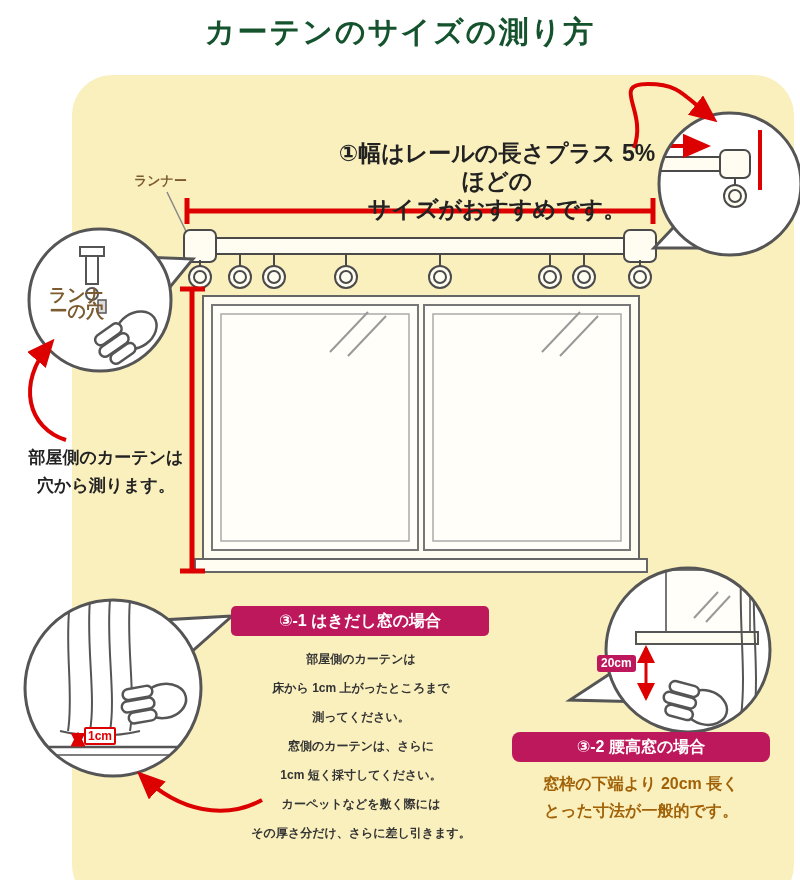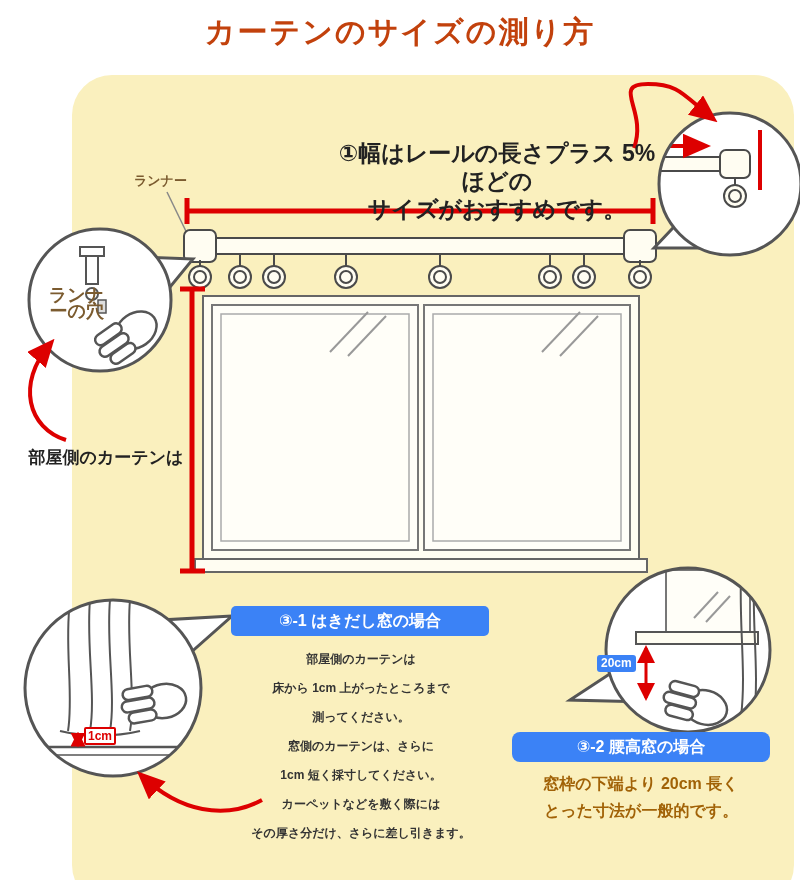--- a/index.html
+++ b/index.html
@@ -9,43 +9,43 @@
     font-family:"Liberation Sans","DejaVu Sans",sans-serif;
     -webkit-font-smoothing:antialiased;
   }
   .abs{position:absolute;}
   #bg-panel{
     left:72px;top:75px;width:722px;height:830px;
     background:#FAF0BE;border-radius:40px;z-index:0;
   }
   #page-title{
     top:12px;left:0;right:0;text-align:center;
-    font-size:30px;font-weight:700;color:#c2410c;letter-spacing:2px;z-index:3;
+    font-size:30px;font-weight:700;color:#14532d;letter-spacing:2px;z-index:3;
   }
   #diagram-svg{left:0;top:0;z-index:1;}
   .txt{z-index:2;color:#222;font-weight:700;}
   #step1-text{left:330px;top:139px;width:334px;text-align:center;font-size:23px;line-height:28px;}
   #step2-text{left:22px;top:444px;width:168px;text-align:center;font-size:17px;line-height:28px;}
   #runner-label{left:134px;top:172px;font-size:13px;color:#7B5B2F;}
   #runner-hole-label{left:42px;top:287px;width:62px;text-align:right;font-size:18px;line-height:16px;color:#7B5B2F;}
   .heading-box{
     height:30px;line-height:30px;text-align:center;
-    background:#3b82f6;color:#ffffff;font-size:16px;font-weight:700;
+    background:#be185d;color:#ffffff;font-size:16px;font-weight:700;
     border-radius:5px;z-index:2;
   }
   #heading-31{left:231px;top:606px;width:258px;}
   #heading-32{left:512px;top:732px;width:258px;border-radius:8px;}
   #para-31{left:200px;top:645px;width:322px;text-align:center;font-size:12px;line-height:29px;color:#333;}
   #para-32{left:500px;top:770px;width:282px;text-align:center;font-size:16px;line-height:27px;color:#a16207;}
   #label-1cm{
     left:84px;top:727px;font-size:12px;color:#DD0000;background:#ffffff;
     border:2px solid #DD0000;border-radius:2px;padding:0 2px;line-height:14px;z-index:2;font-weight:700;
   }
   #label-20cm{
-    left:597px;top:655px;font-size:12px;color:#ffffff;background:#3b82f6;
+    left:597px;top:655px;font-size:12px;color:#ffffff;background:#be185d;
     border-radius:3px;padding:2px 4px;line-height:13px;z-index:2;font-weight:700;
   }
 </style>
 </head>
 <body>
 
 <div id="bg-panel" class="abs"></div>
 
 <div id="page-title" class="abs">カーテンのサイズの測り方</div>
 
@@ -230,20 +230,21 @@
   <div>①幅はレールの長さプラス 5%ほどの</div>
   <div>サイズがおすすめです。</div>
 </div>
 
 <div id="runner-label" class="abs txt">ランナー</div>
 
 <div id="runner-hole-label" class="abs txt">ランナーの穴</div>
 
 <div id="step2-text" class="abs txt">
   <div>部屋側のカーテンは</div>
+  <div>穴から測ります。</div>
 </div>
 
 <div id="heading-31" class="abs heading-box">③-1 はきだし窓の場合</div>
 
 <div id="para-31" class="abs txt">
   <div>部屋側のカーテンは</div>
   <div>床から 1cm 上がったところまで</div>
   <div>測ってください。</div>
   <div>窓側のカーテンは、さらに</div>
   <div>1cm 短く採寸してください。</div>

